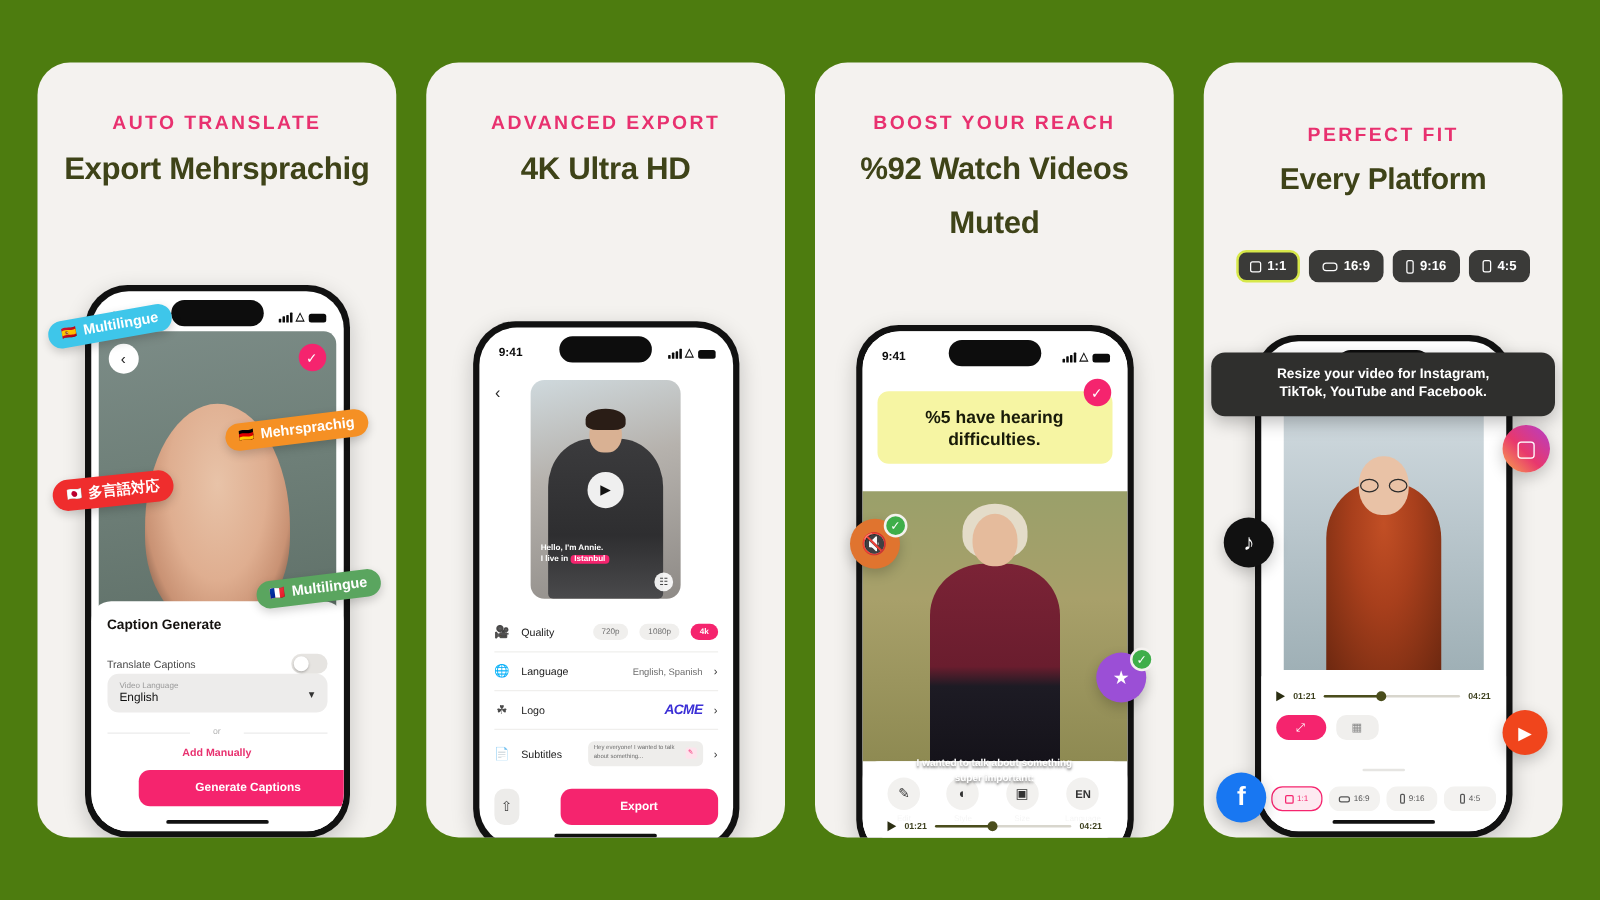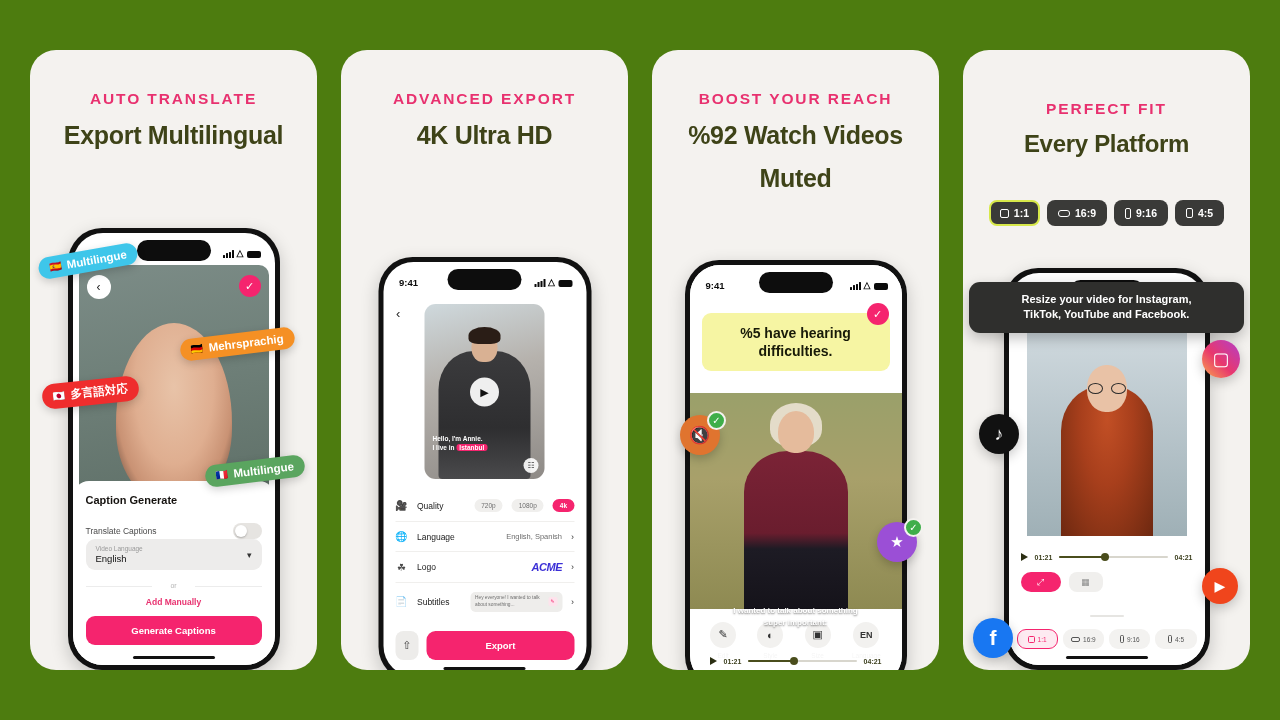--- a/index.html
+++ b/index.html
@@ -149,21 +149,21 @@
     font-size: 7px; color: #b4b4b4;
   }
   .or-line::before, .or-line::after {
     content:''; position:absolute; top:50%; width: 38%; height:1px; background:#ececec;
   }
   .or-line::before { left: 0; } .or-line::after { right: 0; }
   .add-manual { text-align:center; color:#e8316f; font-size: 8.5px; font-weight: bold; margin-top: 8px; }
   .btn-pink {
     background:#f5246e; color:#fff; border-radius: 9px;
     text-align:center; font-size: 9.5px; font-weight: bold;
-    padding: 9px 0; border: none; width: 100%;
+    padding: 9px 0; border: none; width: 100%; margin-left: 25px;
   }
   .badge {
     position: absolute; z-index: 9;
     display: flex; align-items: center; gap: 5px;
     border-radius: 16px; padding: 5px 11px;
     color: #fff; font-size: 11.5px; font-weight: bold;
     box-shadow: 0 3px 8px rgba(0,0,0,.18);
     white-space: nowrap;
   }
   .badge .flag { font-size: 10px; }
@@ -362,21 +362,21 @@
   .gl2.tall{width:4.5px;height:8px;border-radius:1.5px}
   .social { position:absolute; z-index: 12; box-shadow: 0 4px 12px rgba(0,0,0,.22); }
 </style>
 </head>
 <body>
 
 <div class="stage">
 
   <section class="panel" id="p1">
     <div class="eyebrow">AUTO TRANSLATE</div>
-    <div class="headline">Export Multilingual</div>
+    <div class="headline">Export Mehrsprachig</div>
 
     <div class="phone">
       <div class="screen">
         <div class="notch"></div>
         <div class="statusbar">
           <span>9:41</span>
           <span class="status-icons">
             <span class="bars">
                 <i></i>
                 <i></i>

